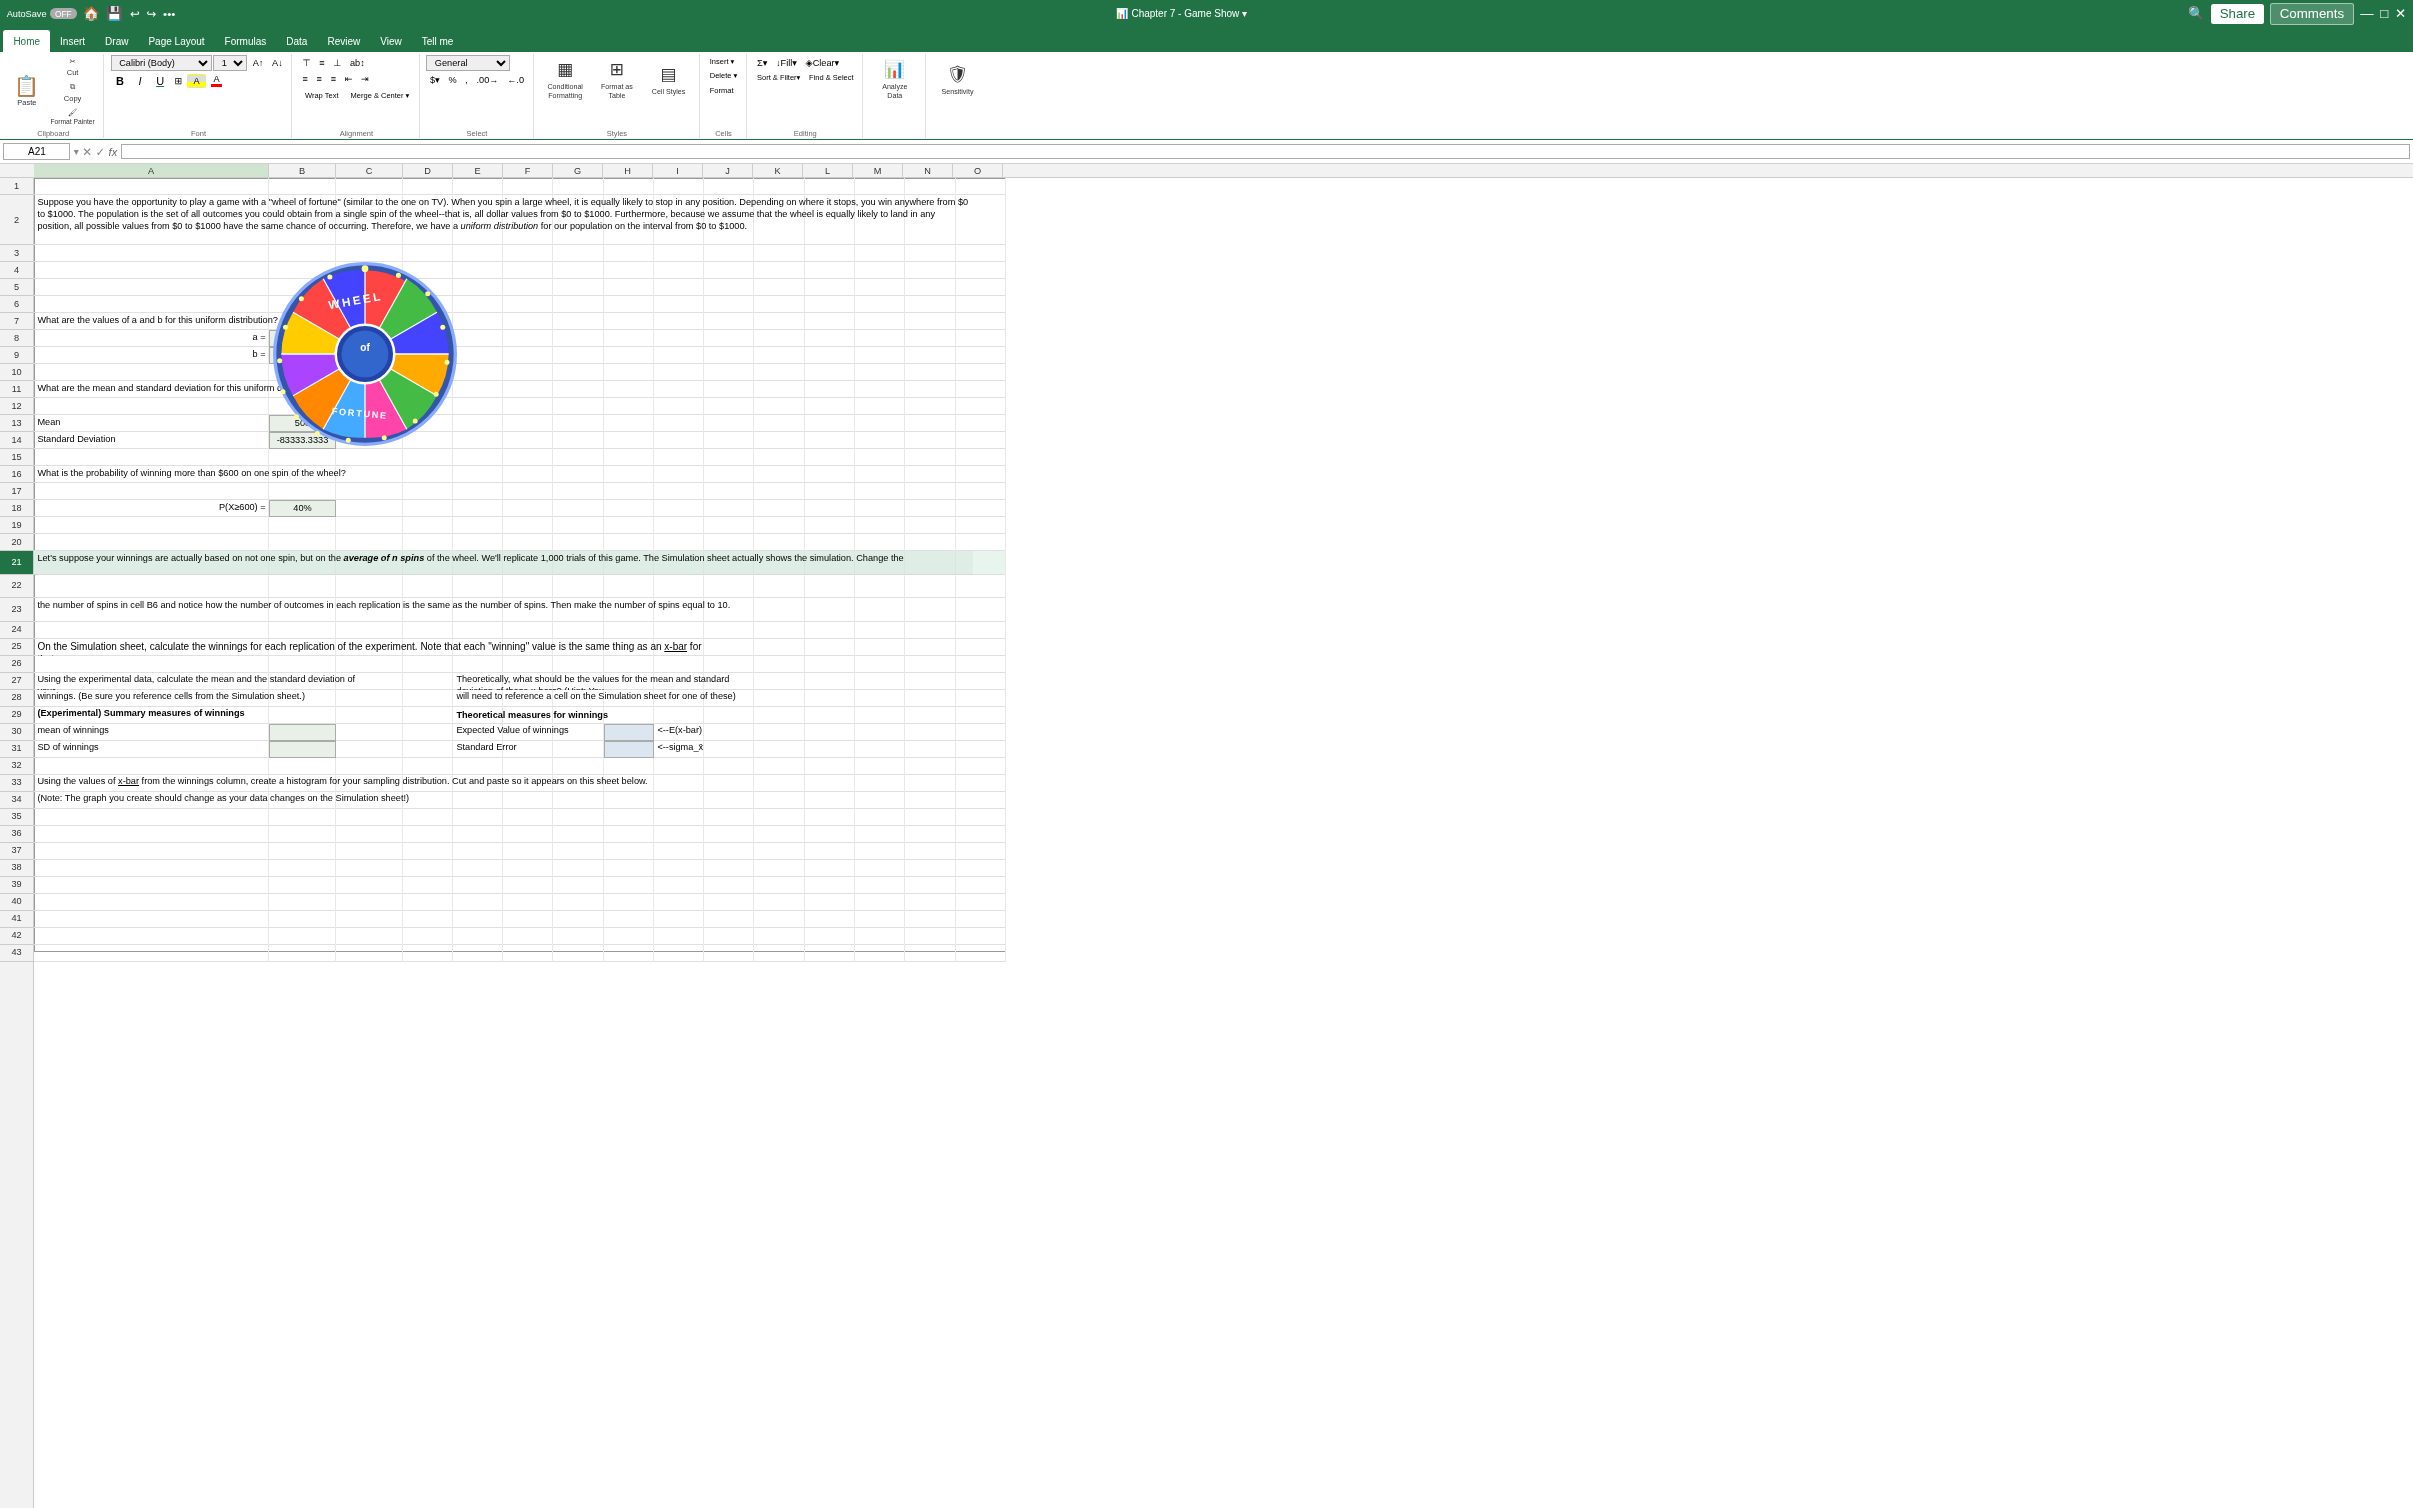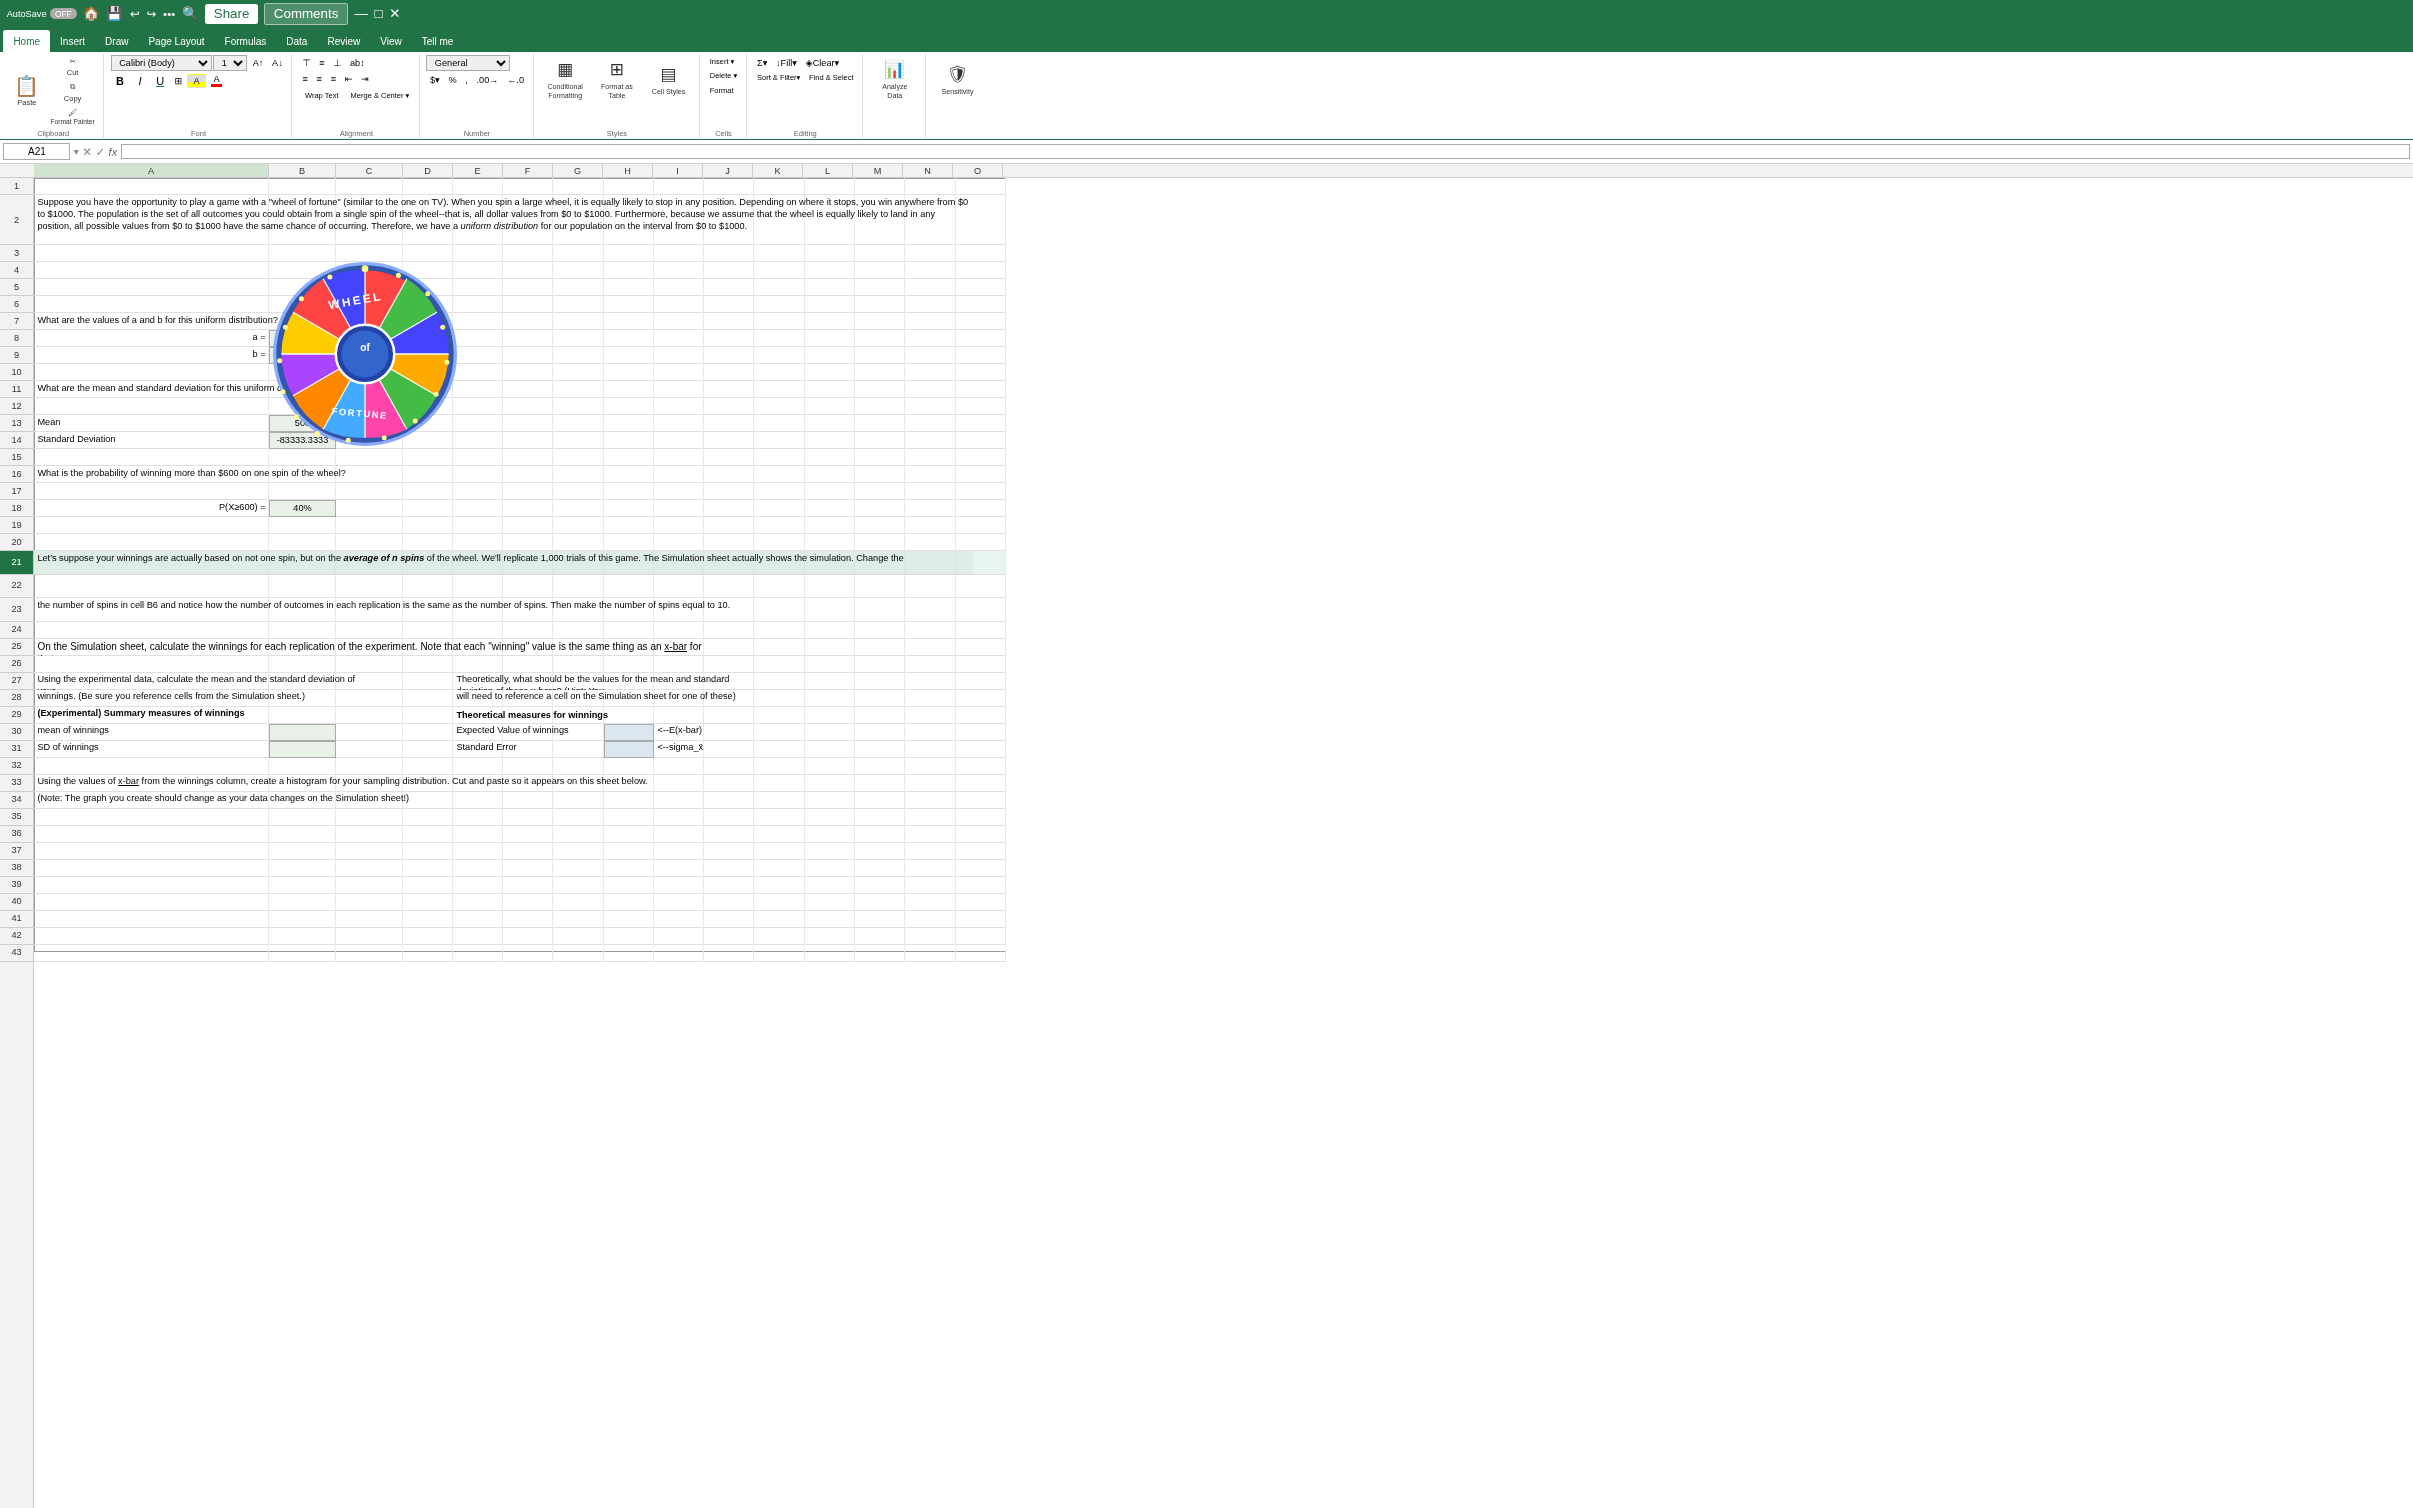--- a/index.html
+++ b/index.html
@@ -240,20 +240,25 @@
 <div id="title-bar">
   <div class="autosave">
     <span>AutoSave</span>
     <span style="background:#aaa;border-radius:6.7px;padding:0.8px 5px;font-size:8.4px;cursor:pointer;">OFF</span>
   </div>
   <span style="font-size:13.4px;">🏠</span>
   <span style="font-size:13.4px;">💾</span>
   <span style="font-size:11.7px;">↩</span>
   <span style="font-size:11.7px;">↪</span>
   <span style="font-size:11.7px;">•••</span>
+  <div class="title">
+    <span>📊</span>
+    <span style="font-weight:500;">Chapter 7 - Game Show</span>
+    <span style="font-size:10px;">▾</span>
+  </div>
   <div class="right-controls">
     <span style="font-size:13.4px;">🔍</span>
     <button style="background:white;color:#217346;border:none;border-radius:2.5px;padding:2.5px 8.4px;font-weight:500;cursor:pointer;">Share</button>
     <button style="background:rgba(255,255,255,0.2);color:white;border:0.8px solid rgba(255,255,255,0.5);border-radius:2.5px;padding:2.5px 8.4px;cursor:pointer;">Comments</button>
     <span style="font-size:13.4px;">—</span>
     <span style="font-size:13.4px;">□</span>
     <span style="font-size:13.4px;">✕</span>
   </div>
 </div>
 
@@ -348,21 +353,21 @@
         <option>General</option>
       </select>
       <div class="format-row">
         <button class="mini-btn">$▾</button>
         <button class="mini-btn">%</button>
         <button class="mini-btn">,</button>
         <button class="mini-btn">.00→</button>
         <button class="mini-btn">←.0</button>
       </div>
     </div>
-    <div class="ribbon-group-label">Number</div>
+    <div class="ribbon-group-label">Select</div>
   </div>
 
   <div class="ribbon-group">
     <div class="ribbon-large-group">
       <div class="ribbon-large-btn">
         <span class="icon">▦</span>
         <span style="font-size:7.1px;">Conditional Formatting</span>
       </div>
       <div class="ribbon-large-btn">
         <span class="icon">⊞</span>

